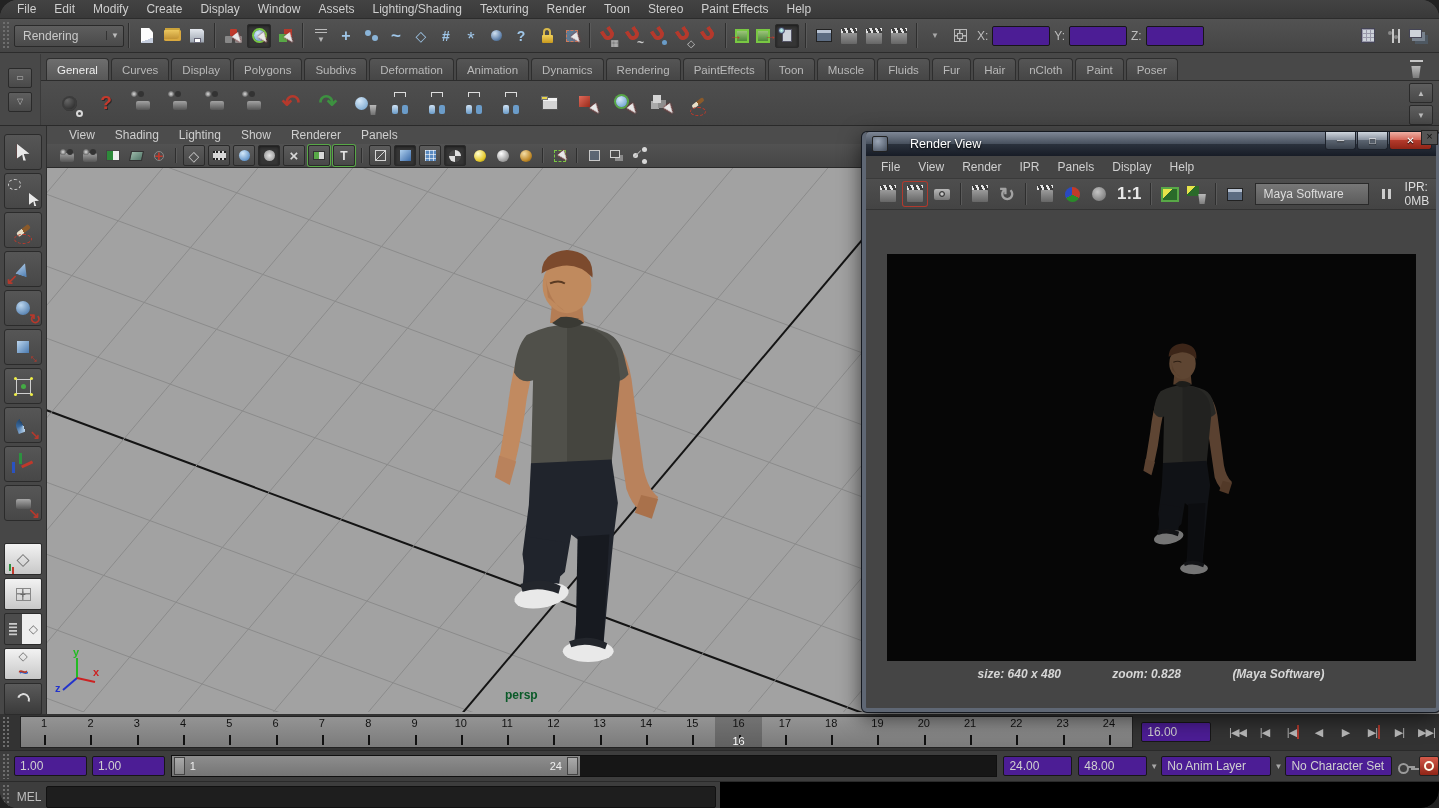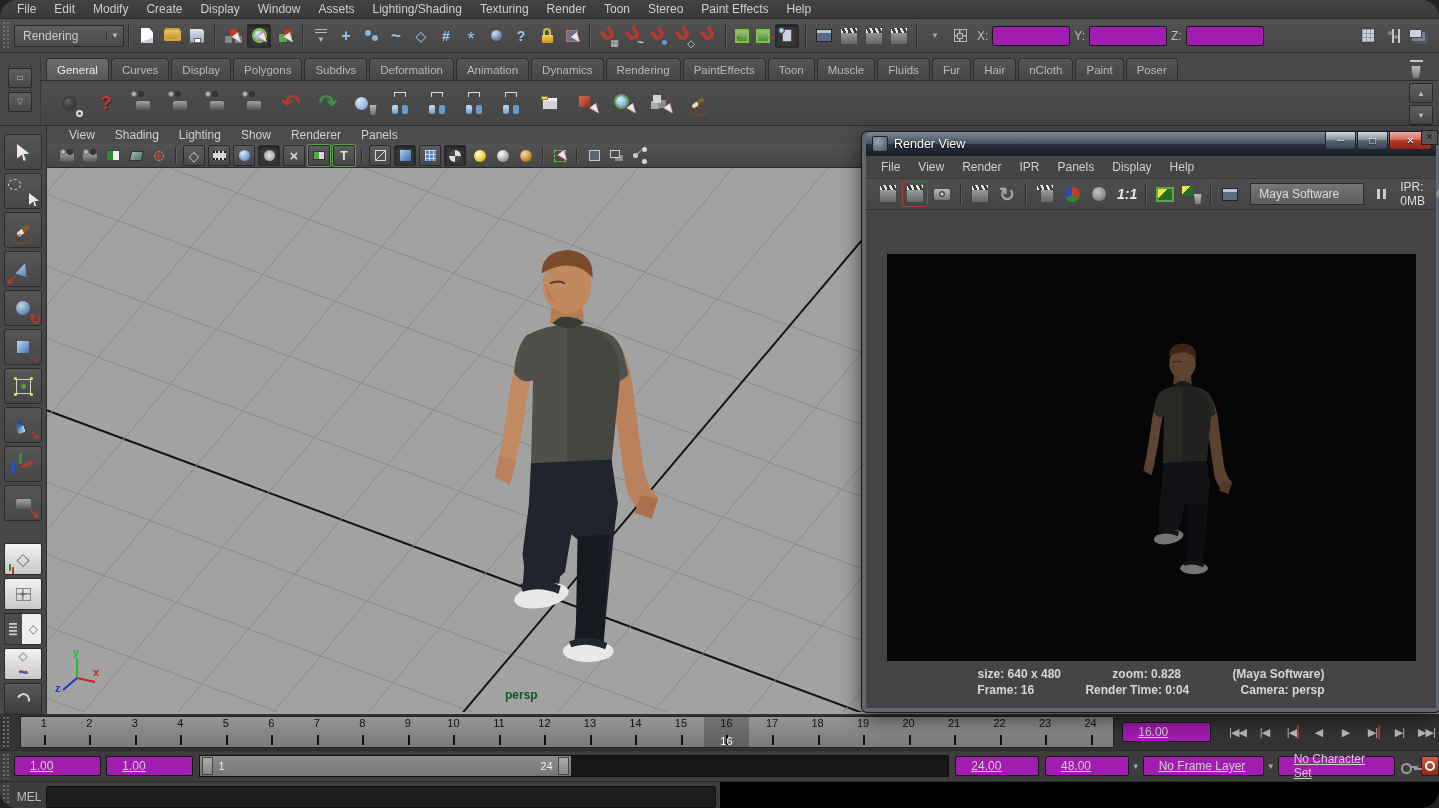--- a/index.html
+++ b/index.html
@@ -17,22 +17,22 @@
   #toolbar{height:33px;background:linear-gradient(#525252,#454545);border-bottom:1px solid #2c2c2c;display:flex;align-items:center;}
   .dropdown{height:20px;background:linear-gradient(#5e5e5e,#4a4a4a);border:1px solid #2a2a2a;border-radius:2px;
             display:flex;align-items:center;padding:0 4px 0 8px;margin-left:2px;min-width:96px;justify-content:space-between;}
   .dd-arrow{font-size:8px;color:#bbb;margin-left:6px;border-left:1px solid #333;padding-left:4px;}
   .icon-row{display:flex;align-items:center;gap:3px;padding:0 2px;}
   .glyph{position:relative;width:22px;height:22px;display:inline-flex;align-items:center;justify-content:center;flex:none;border-radius:2px;}
   .glyph.active{background:#353535;box-shadow:inset 0 1px 3px #1a1a1a;border:1px solid #2a2a2a;}
   .glyph.framed{box-shadow:0 0 0 1px #b03a2e;}
   .coords{display:flex;align-items:center;gap:4px;margin-left:4px;}
   .coord-label{color:#bdbdbd;}
-  .tfield{height:18px;background:#a21caf;border:1px solid #171717;border-radius:2px;color:#d0d0d0;
-          display:inline-flex;align-items:center;padding:0 15px;text-decoration:underline;}
+  .tfield{height:18px;background:#4c1d95;border:1px solid #171717;border-radius:2px;color:#d0d0d0;
+          display:inline-flex;align-items:center;padding:0 5px;}
   .spacer{flex:1;}
   
   #shelftabs{height:27px;background:#484848;border-bottom:1px solid #2c2c2c;display:flex;align-items:flex-end;padding-left:46px;position:relative;}
   .shelf-tab{height:21px;display:flex;align-items:center;padding:0 10px;margin-right:2px;color:#b9b9b9;font-size:11.5px;
              background:linear-gradient(#555,#464646);border:1px solid #2e2e2e;border-bottom:none;border-radius:4px 4px 0 0;}
   .shelf-tab.active{background:linear-gradient(#6e6e6e,#585858);color:#eee;}
   
   #shelf{height:44px;background:linear-gradient(#4e4e4e,#454545);border-bottom:1px solid #2a2a2a;display:flex;align-items:center;position:relative;}
   #shelf .icon-row{gap:7px;padding-left:10px;}
   #shelf .glyph{width:30px;height:30px;}
@@ -60,40 +60,40 @@
   #gridsvg line.grid{stroke:#8b8b8b;stroke-width:1;}
   #gridsvg line.axis{stroke:#141414;stroke-width:2;}
   #persp-label{position:absolute;left:458px;top:520px;color:#0a5a28;font-weight:bold;font-size:12px;}
   #axis-triad{position:absolute;left:8px;top:478px;}
   
   #renderview{position:absolute;left:862px;top:6px;width:570px;height:576px;z-index:20;
       border:4px solid rgba(100,110,125,.85);border-top:none;border-radius:5px;background:#454545;
       box-shadow:0 0 0 1px #14181f,0 6px 22px rgba(0,0,0,.65);}
   .rv-titlebar{height:24px;background:linear-gradient(#7e8796,#49525f 48%,#2a313c 52%,#171c26);
       border-radius:4px 4px 0 0;display:flex;align-items:center;padding:0 6px;position:relative;}
-  .rv-title{color:#fff;font-size:12.5px;margin-left:6px;text-shadow:0 1px 2px #000;}
+  .rv-title{color:#fff;font-size:12.5px;margin-left:22px;text-shadow:0 1px 2px #000;}
   .rv-appicon{width:14px;height:14px;border-radius:2px;background:radial-gradient(circle at 35% 30%,#9aa5b5,#454e5c);border:1px solid #222;}
   .winbtns{position:absolute;right:4px;top:0;display:flex;}
   .winbtn{width:29px;height:17px;border:1px solid #1d222b;border-top:none;display:flex;align-items:center;justify-content:center;
       color:#fff;font-size:10px;background:linear-gradient(#cfd6de,#8a93a0 45%,#5a636f 50%,#3a424d);border-radius:0 0 3px 3px;margin-left:1px;text-shadow:0 1px 1px #000;}
   .winbtn.close{width:41px;background:linear-gradient(#efb0a5,#d7695b 45%,#b33a2b 50%,#8f2416);}
   .rv-menus{height:22px;display:flex;align-items:center;background:#454545;border-bottom:1px solid #3a3a3a;padding-left:6px;}
   .rv-menus .menu-item{padding:0 9px;}
   .rv-toolbar{height:30px;display:flex;align-items:center;background:linear-gradient(#4e4e4e,#444);border-bottom:1px solid #333;padding-left:8px;}
   .rv-toolbar .glyph{width:24px;height:24px;}
-  .rv-zoom{color:#e8e8e8;font-weight:bold;font-size:14px;padding:0 4px;font-style:italic;}
+  .rv-zoom{color:#e8e8e8;font-weight:bold;font-size:17px;padding:0 4px;}
   .rv-dropdown{min-width:96px;height:20px;background:linear-gradient(#777,#5c5c5c);border:1px solid #2a2a2a;color:#ddd;
       display:flex;align-items:center;padding:0 8px;margin:0 6px;}
   .pause-ic{position:relative;width:14px;height:14px;}
   .pause-ic::before{content:"";position:absolute;left:2px;top:2px;width:3px;height:10px;background:#ccc;box-shadow:6px 0 0 #ccc;}
   .rv-ipr-label{color:#ddd;margin:0 6px;}
   .ic-ball::before{content:"";width:13px;height:13px;border-radius:50%;background:radial-gradient(circle at 35% 30%,#aaa,#555);}
   #rv-image{margin:44px auto 0;width:529px;height:407px;background:#060606;position:relative;overflow:hidden;}
   .rv-status{margin-top:5px;text-align:center;color:#d6d6d6;font-weight:bold;font-size:12px;line-height:16px;}
-  .rv-status span{margin:0 24px;}
+  .rv-status span{margin:0 24px;font-style:italic;}
   
   #panel-x{position:absolute;left:1421px;top:4px;width:15px;height:13px;background:#555;border:1px solid #222;
       color:#111;font-size:11px;line-height:11px;text-align:center;z-index:30;}
   
   #timeline{height:36px;background:#333;display:flex;align-items:center;}
   #ruler{position:relative;margin-left:8px;width:1116px;height:30px;background:linear-gradient(#949494,#7b7b7b);
          border:1px solid #222;display:flex;}
   .frame-cell{position:relative;flex:1;color:#111;font-size:11px;}
   .fnum{position:absolute;top:0;left:50%;transform:translateX(-50%);}
   .ftick{position:absolute;bottom:2px;left:50%;width:2px;height:10px;background:#111;}
@@ -641,25 +641,20 @@
         <svg width="115" height="238" style="position:absolute;left:238px;top:84px;filter:brightness(0.5) saturate(0.9)">
           <use href="#human" width="115" height="238"></use>
         </svg>
       </div>
       <div class="rv-status">
         <div>
           <span>size: 640 x 480</span>
           <span>zoom: 0.828</span>
           <span>(Maya Software)</span>
         </div>
-        <div>
-          <span>Frame: 16</span>
-          <span>Render Time: 0:04</span>
-          <span>Camera: persp</span>
-        </div>
       </div>
     </div>
 
     <div id="panel-x">×</div>
   </div>
 
   <div id="timeline">
     <div class="grip"></div>
     <div id="ruler">
 
@@ -803,21 +798,21 @@
           </span>
         <span style="display:flex;align-items:center">
             <span class="rlabel">24</span>
             <span class="range-handle"></span>
           </span>
       </div>
     </div>
     <span class="tfield" style="width:58px">24.00</span>
     <span class="tfield" style="width:58px;margin-left:6px">48.00</span>
     <span class="glyph ic-tri-down" style="width:14px"></span>
-    <span class="tfield" style="width:100px">No Frame Layer</span>
+    <span class="tfield" style="width:100px">No Anim Layer</span>
     <span class="glyph ic-tri-down" style="width:14px"></span>
     <span class="tfield" style="width:96px">No Character Set</span>
     <span class="keychip"></span>
     <span class="autokey"></span>
   </div>
 
   <div id="cmdline">
     <div class="grip"></div>
     <span id="mel-label">MEL</span>
     <span id="mel-input"></span>

